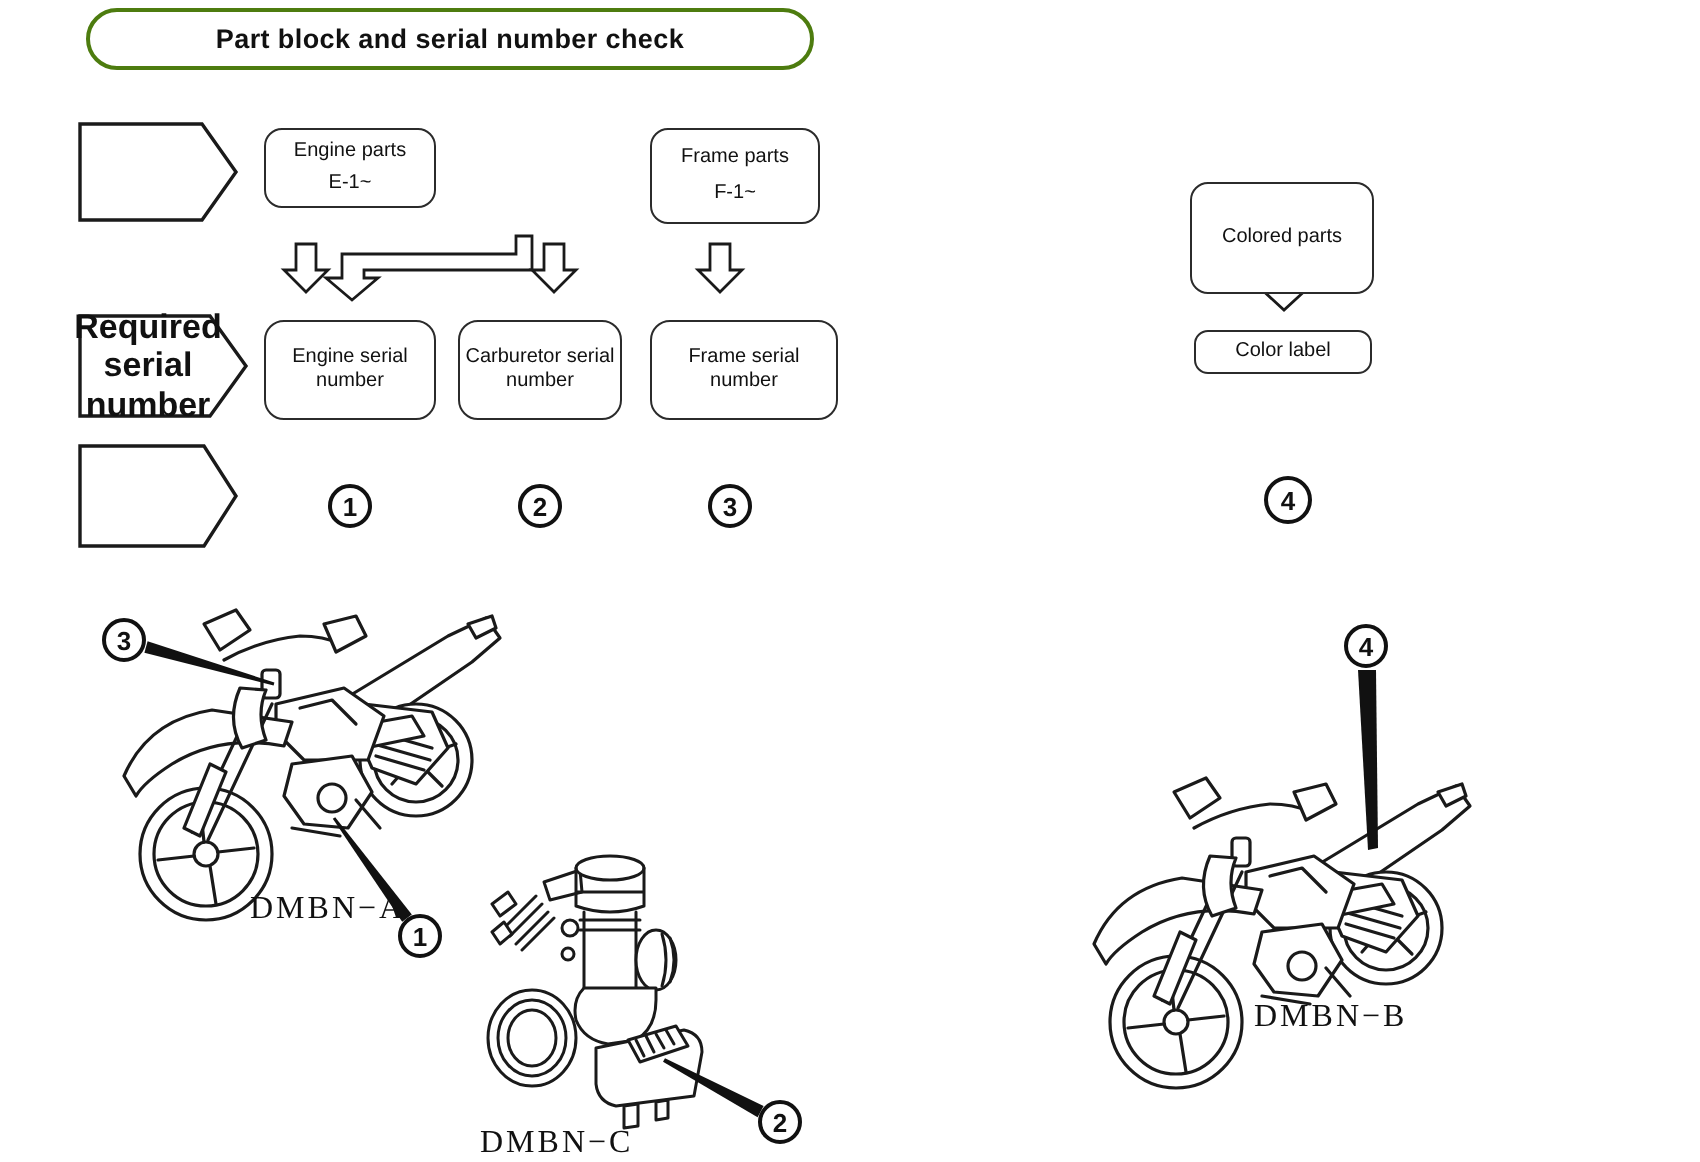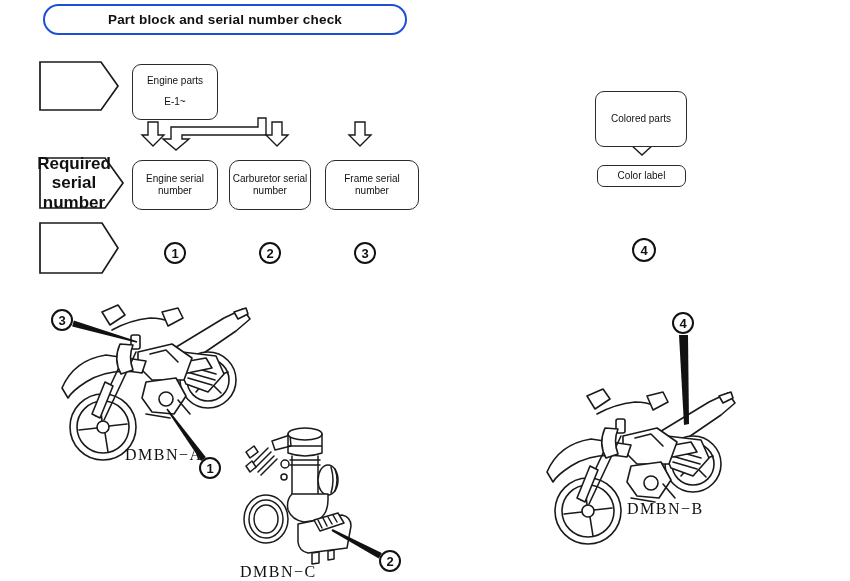--- a/index.html
+++ b/index.html
@@ -2,21 +2,21 @@
 <html><head>
 <meta charset="utf-8">
 <style>
   html,body { margin:0; padding:0; background:#fff; }
   .canvas {
     position:relative; width:850px; height:581px; background:#ffffff;
     font-family:"Liberation Sans", sans-serif; color:#111; overflow:hidden;
   }
   svg.art { position:absolute; left:0; top:0; }
   .hdr {
-    position:absolute; border:2px solid #1d4ed8; border-radius:17px; background:#fff;
+    position:absolute; border:2px solid #4d7c0f; border-radius:17px; background:#fff;
     display:flex; align-items:center; justify-content:center;
     font-weight:bold; font-size:13.5px; letter-spacing:0.2px; box-sizing:border-box;
   }
   .plabel {
     position:absolute; display:flex; align-items:center; justify-content:center;
     font-weight:bold; text-align:center; white-space:pre; line-height:1.12;
   }
   .box {
     position:absolute; border:1.6px solid #2b2b2b; border-radius:9px; background:#fff;
     display:flex; flex-direction:column; align-items:center; justify-content:space-evenly;
@@ -128,23 +128,27 @@
       <polygon points="679,335 688,335 689,424 684,425"></polygon>
     </g>
   </svg>
 
   <div class="hdr" style="left:43px; top:4px; width:364px; height:31px;">Part block and serial number check</div>
 
   <div class="plabel" style="left:42px; top:158px; width:64px; height:50px; font-size:17px;">Required
 serial
 number</div>
 
-  <div class="box" style="left:132px; top:64px; width:86px; height:56px;">
+  <div class="box" style="left:132px; top:64px; width:86px; height:40px;">
     <span>Engine parts</span>
     <span>E-1~</span>
+  </div>
+  <div class="box" style="left:325px; top:64px; width:85px; height:48px;">
+    <span>Frame parts</span>
+    <span>F-1~</span>
   </div>
 
   <div class="box center" style="left:132px; top:160px; width:86px; height:50px; border-radius:10px;">
     <span>Engine serial
 number</span>
   </div>
   <div class="box center" style="left:229px; top:160px; width:82px; height:50px; border-radius:10px;">
     <span>Carburetor serial
 number</span>
   </div>

